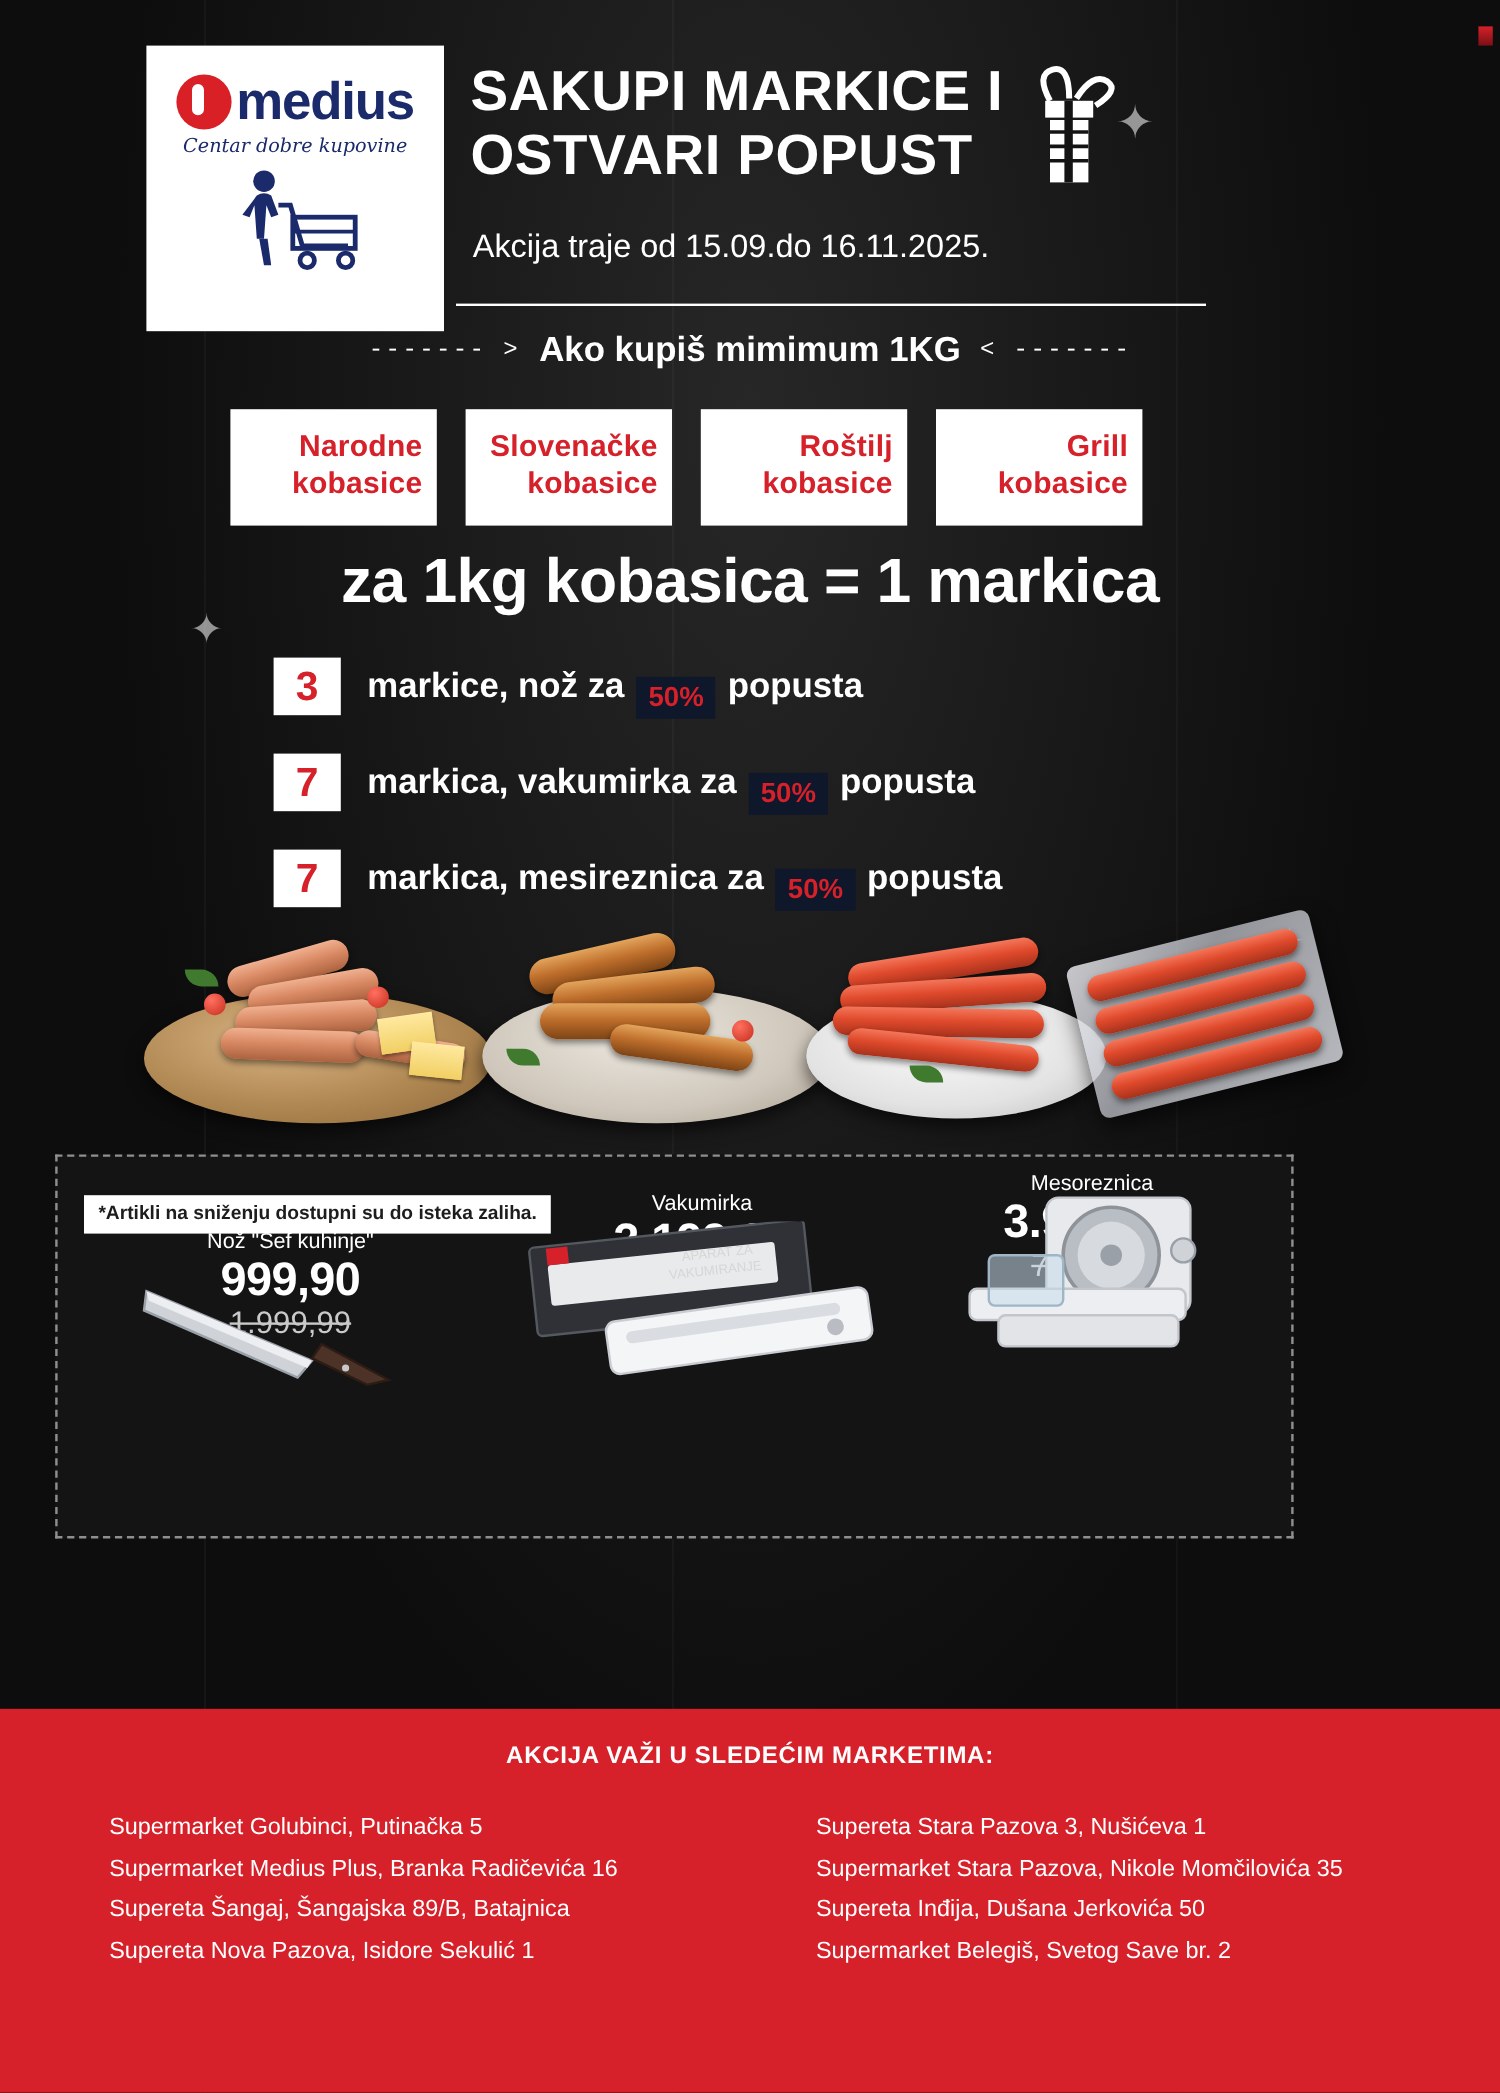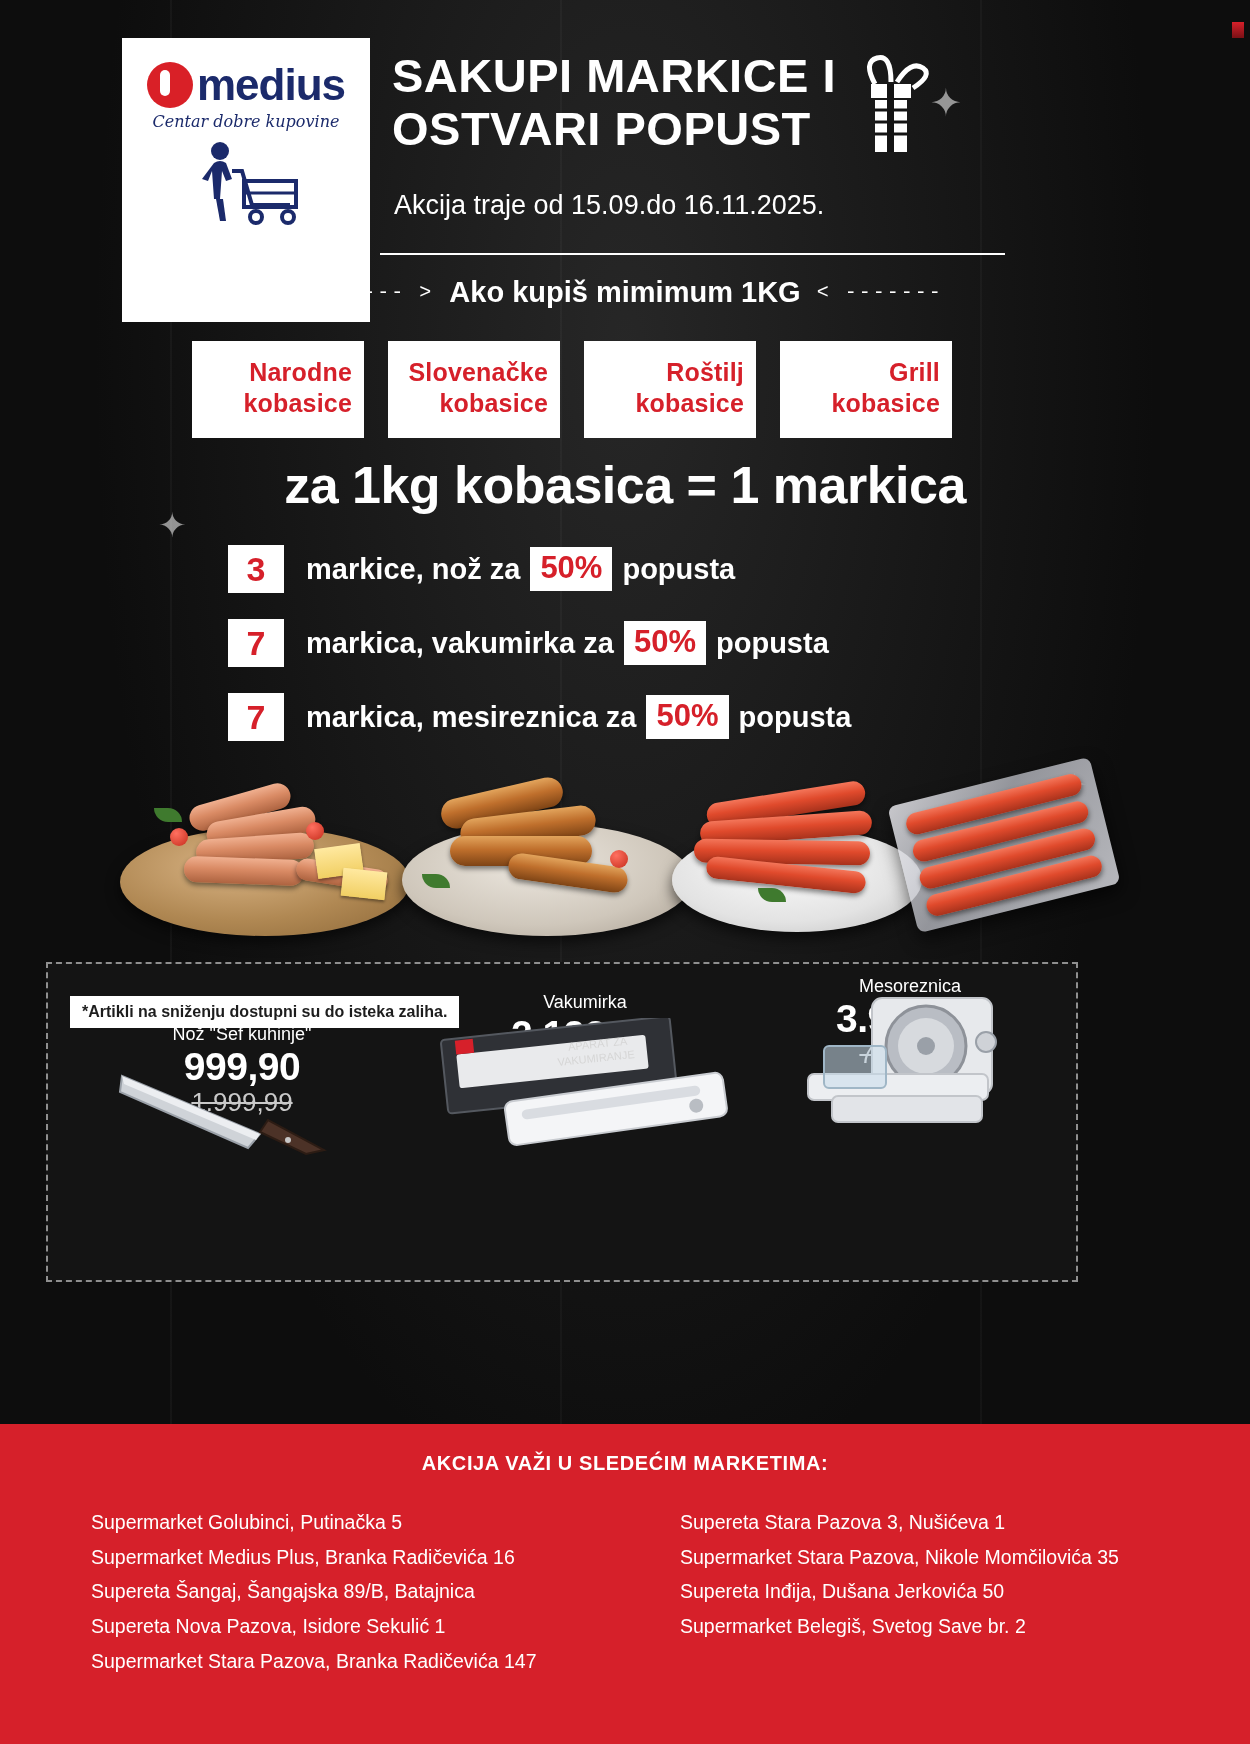--- a/index.html
+++ b/index.html
@@ -36,21 +36,21 @@
 
   
   .header {
     position: absolute;
     top: 38px; left: 0; right: 0;
     height: 230px;
   }
   .logo-box {
     position: absolute;
     left: 122px; top: 0;
-    width: 248px; height: 284px;
+    width: 248px; height: 238px;
     background: #ffffff;
     display: flex; flex-direction: column;
     align-items: center; justify-content: flex-start;
     padding-top: 22px;
   }
   .logo-word {
     display: flex; align-items: center; gap: 4px;
     font-size: 44px; font-weight: 700; color: #1b2a6b;
     letter-spacing: -1px;
   }
@@ -148,24 +148,25 @@
     width: 56px; height: 48px;
     background: #ffffff; color: #d6202a;
     font-size: 34px; font-weight: 800;
     display: flex; align-items: center; justify-content: center;
   }
   .offer-text {
     font-size: 29px; font-weight: 700;
     display: flex; align-items: center; gap: 10px;
   }
   .pct {
-    background: #ffffff; color: #d6202a;
-    font-weight: 800; font-size: 31px;
+    background: #0f172a; color: #d6202a;
+    font-weight: 800; font-size: 23px;
     padding: 3px 10px 5px;
     display: inline-block;
+    margin-top: 19px;
   }
 
   
   .photo-band {
     position: absolute;
     top: 762px; left: 110px;
     width: 1000px; height: 190px;
   }
   .plate {
     position: absolute;
@@ -498,21 +499,20 @@
 </div>
 
 <div class="footer">
   <div class="footer-title">AKCIJA VAŽI U SLEDEĆIM MARKETIMA:</div>
   <div class="footer-cols">
     <div class="footer-col">
       <div class="store">Supermarket Golubinci, Putinačka 5</div>
       <div class="store">Supermarket Medius Plus, Branka Radičevića 16</div>
       <div class="store">Supereta Šangaj, Šangajska 89/B, Batajnica</div>
       <div class="store">Supereta Nova Pazova, Isidore Sekulić 1</div>
-      <div class="store">Supermarket Stara Pazova, Branka Radičevića 147</div>
     </div>
     <div class="footer-col">
       <div class="store">Supereta Stara Pazova 3, Nušićeva 1</div>
       <div class="store">Supermarket Stara Pazova, Nikole Momčilovića 35</div>
       <div class="store">Supereta Inđija, Dušana Jerkovića 50</div>
       <div class="store">Supermarket Belegiš, Svetog Save br. 2</div>
     </div>
   </div>
 </div>
 

